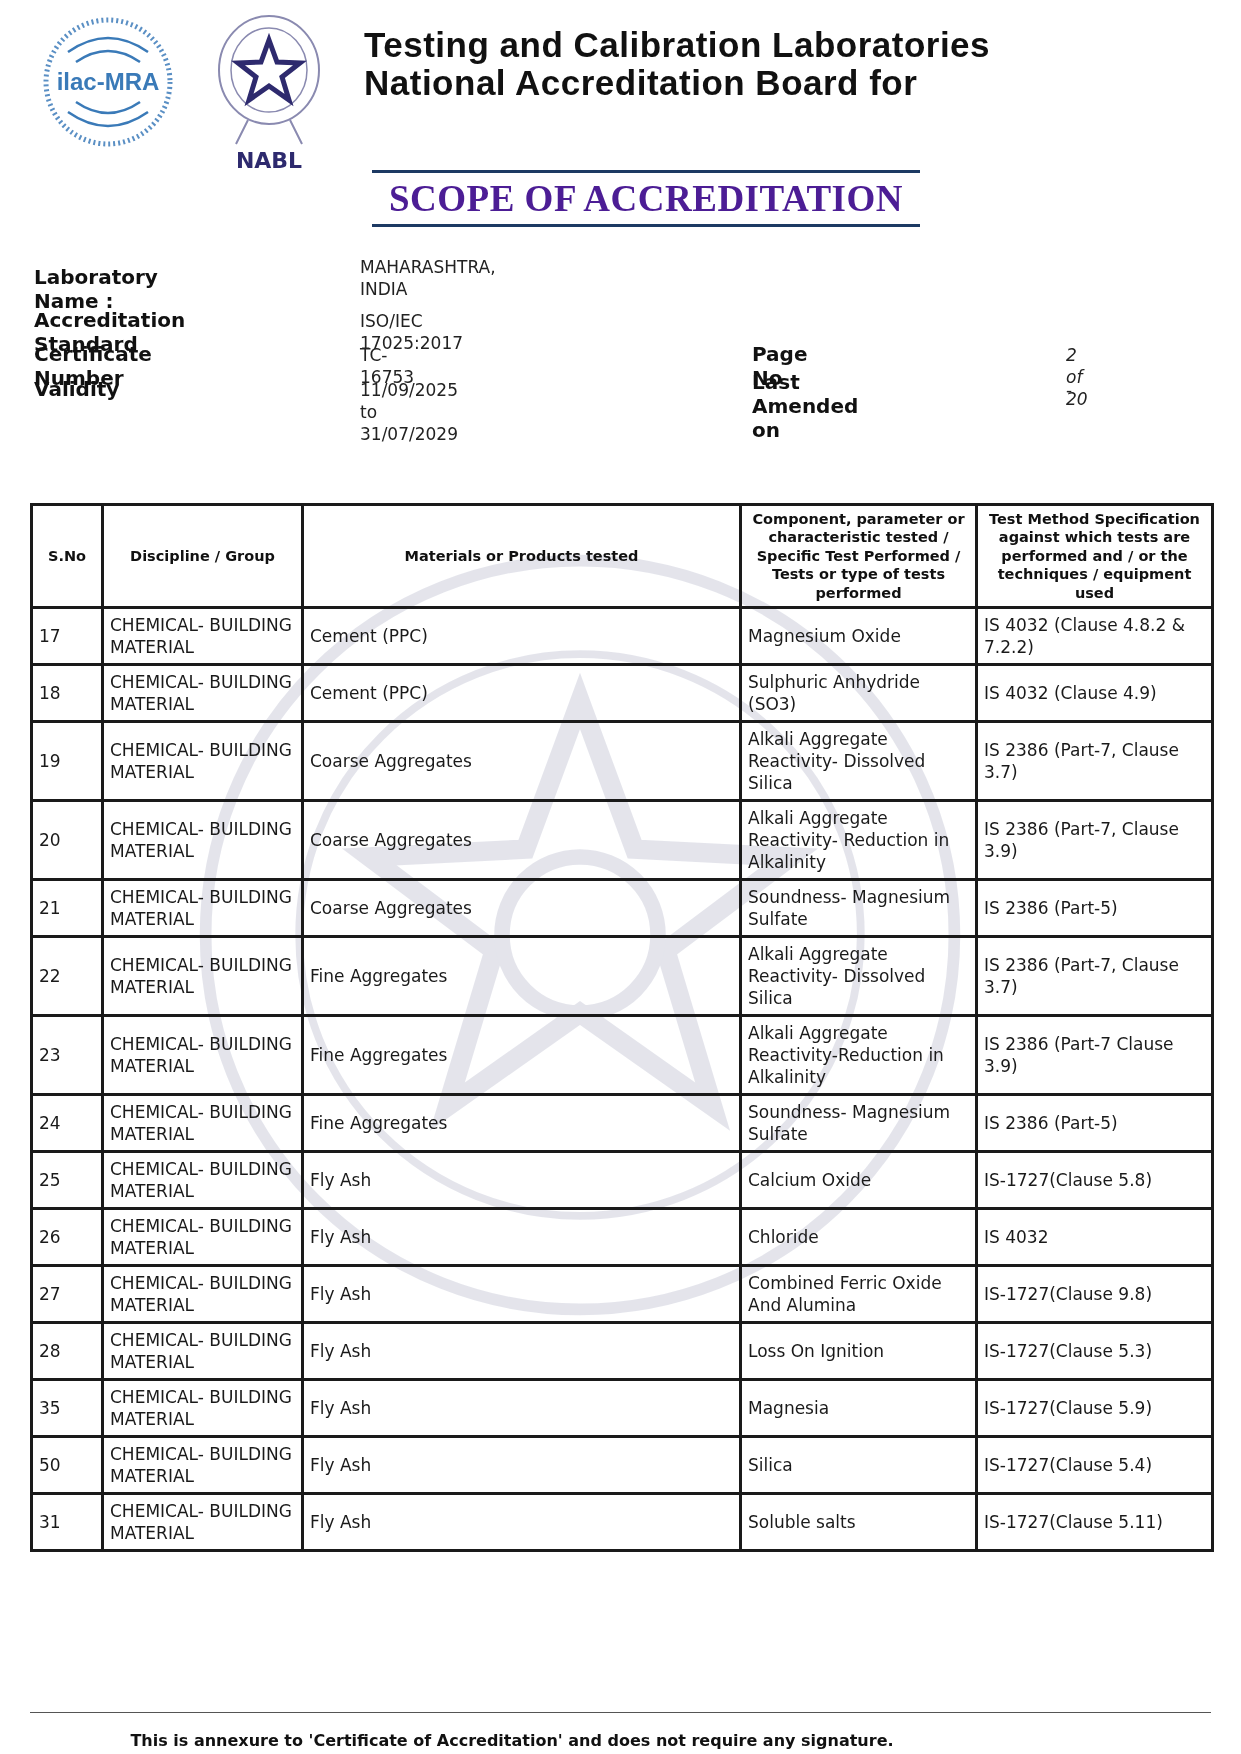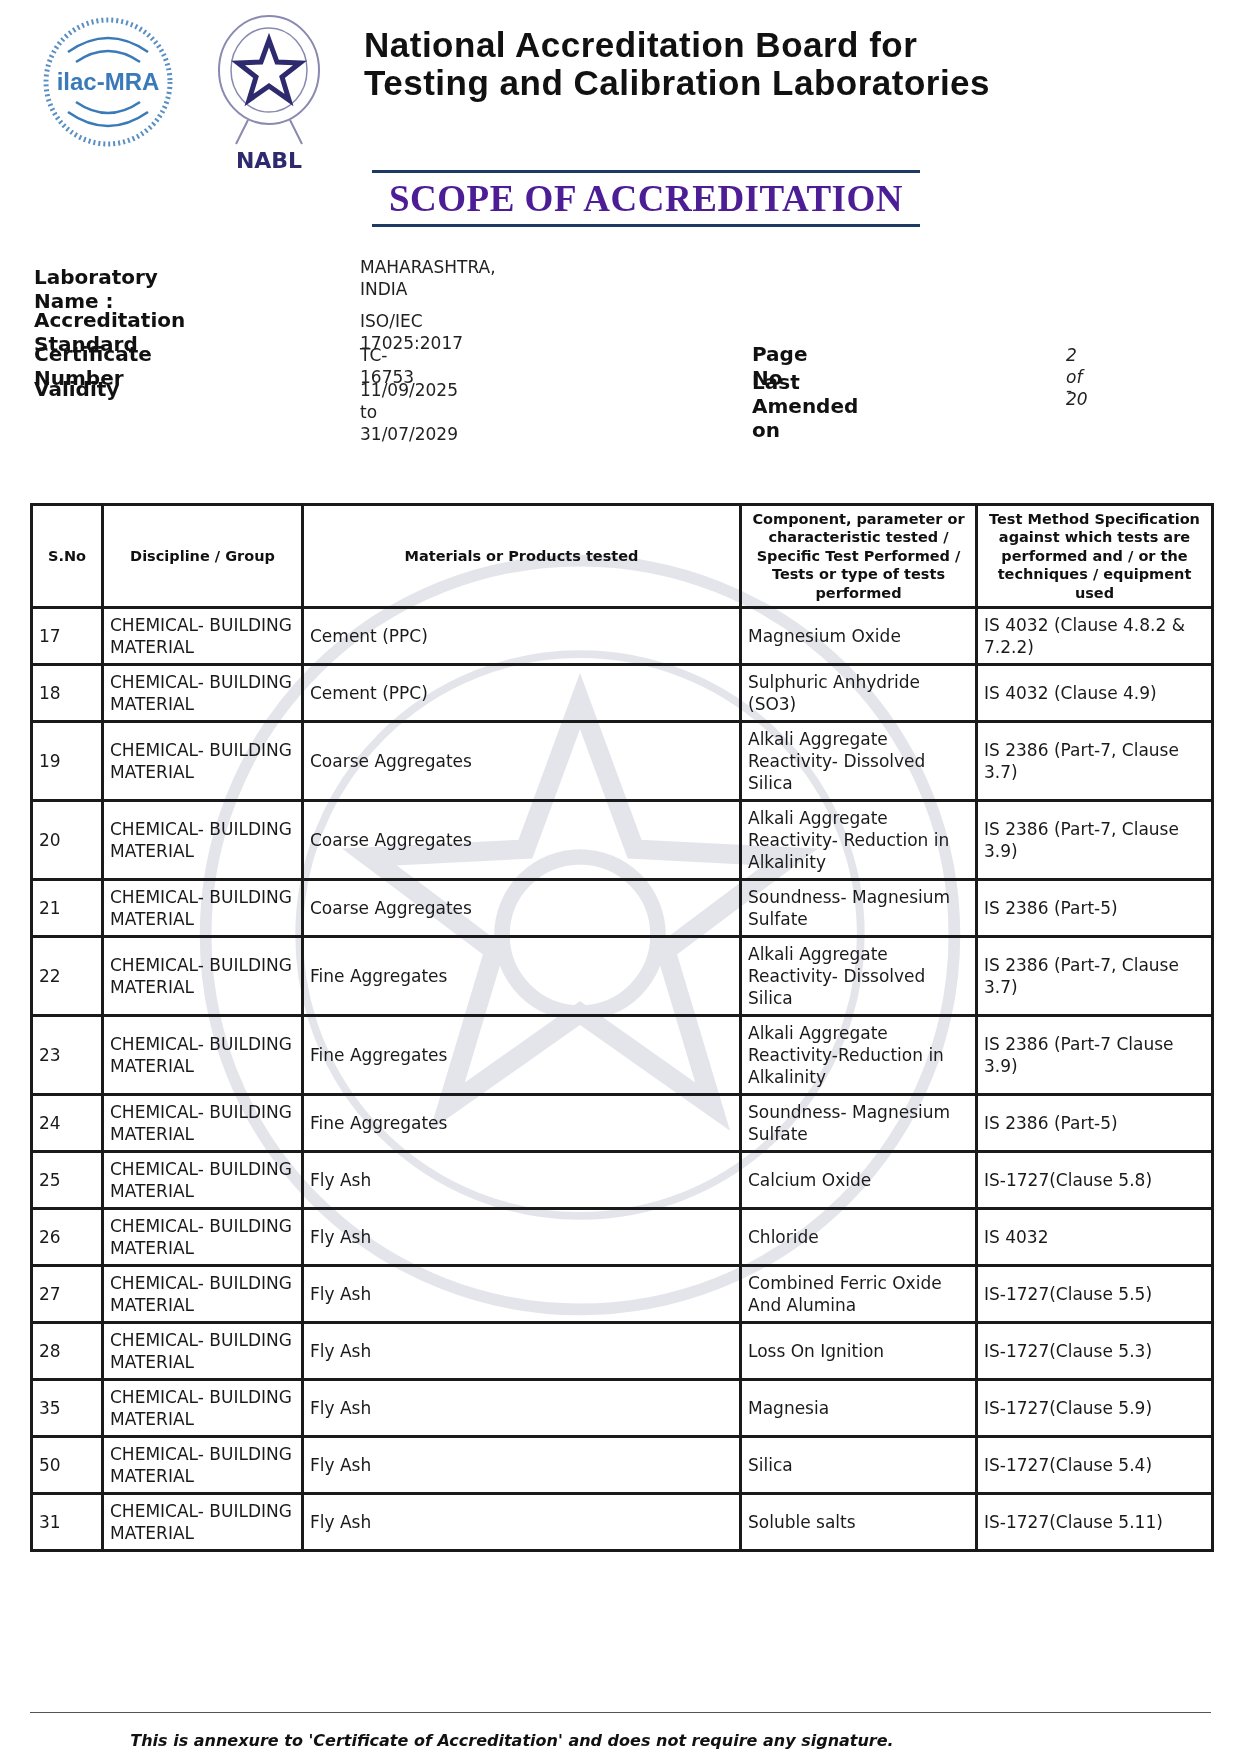--- a/index.html
+++ b/index.html
@@ -34,21 +34,21 @@
   table.scope th, table.scope td {
     border: 3px solid #1a1a1a; vertical-align: middle; padding: 0 6px;
   }
   table.scope th {
     font-weight: bold; font-size: 14.5px; text-align: center; line-height: 18.5px; height: 100px;
   }
   table.scope td { font-size: 17px; line-height: 22px; color: #1a1a1a; text-align: left; }
   .footer-rule { position: absolute; left: 30px; top: 1712px; width: 1181px; height: 1px; background: #555; }
   .footer-note {
     position: absolute; left: 0; width: 1024px; top: 1731px; text-align: center;
-    font-style: italic; font-weight: bold; font-size: 16px; color: #111;
+    font-weight: bold; font-size: 16px; color: #111;
   }
 </style>
 </head>
 <body>
 
 <svg class="watermark" viewBox="0 0 200 200">
   <circle cx="100" cy="100" r="96" fill="none" stroke="#5b5f8a" stroke-width="3"></circle>
   <circle cx="100" cy="100" r="72" fill="none" stroke="#5b5f8a" stroke-width="2"></circle>
   <polygon points="100,40 114,78 154,80 122,104 134,144 100,120 66,144 78,104 46,80 86,78" fill="none" stroke="#5b5f8a" stroke-width="5"></polygon>
   <circle cx="100" cy="100" r="20" fill="none" stroke="#5b5f8a" stroke-width="4"></circle>
@@ -64,22 +64,22 @@
 </svg>
 <svg class="logo-nabl" viewBox="0 0 122 160">
   <ellipse cx="61" cy="58" rx="50" ry="54" fill="none" stroke="#8a8ab0" stroke-width="2"></ellipse>
   <ellipse cx="61" cy="58" rx="38" ry="42" fill="none" stroke="#8a8ab0" stroke-width="1.5"></ellipse>
   <polygon points="61,28 69,50 92,51 74,65 81,88 61,74 41,88 48,65 30,51 53,50" fill="none" stroke="#2e2a6e" stroke-width="5"></polygon>
   <path d="M40 108 L28 132 M82 108 L94 132" stroke="#8a8ab0" stroke-width="2"></path>
   <text x="61" y="156" text-anchor="middle" font-family="DejaVu Sans, sans-serif" font-weight="bold" font-size="22" fill="#2e2a6e">NABL</text>
 </svg>
 
 <div class="org-title">
+  <div>Testing and Calibration Laboratories</div>
   <div>National Accreditation Board for</div>
-  <div>Testing and Calibration Laboratories</div>
 </div>
 
 <div class="scope-rule"></div>
 <div class="scope-title">SCOPE OF ACCREDITATION</div>
 <div class="scope-rule2"></div>
 
 <div class="meta">
   <div class="meta-label" style="left:34px; top:265px;">Laboratory Name :</div>
   <div class="meta-value" style="left:360px; top:256px;">
     <div>MAHARASHTRA, INDIA</div>
@@ -187,21 +187,21 @@
         <td style="height: 54px;">CHEMICAL- BUILDING MATERIAL</td>
         <td style="height: 54px;">Fly Ash</td>
         <td style="height: 54px;">Chloride</td>
         <td style="height: 54px;">IS 4032</td>
       </tr>
       <tr>
         <td style="height: 54px;">27</td>
         <td style="height: 54px;">CHEMICAL- BUILDING MATERIAL</td>
         <td style="height: 54px;">Fly Ash</td>
         <td style="height: 54px;">Combined Ferric Oxide And Alumina</td>
-        <td style="height: 54px;">IS-1727(Clause 5.5)</td>
+        <td style="height: 54px;">IS-1727(Clause 9.8)</td>
       </tr>
       <tr>
         <td style="height: 54px;">28</td>
         <td style="height: 54px;">CHEMICAL- BUILDING MATERIAL</td>
         <td style="height: 54px;">Fly Ash</td>
         <td style="height: 54px;">Loss On Ignition</td>
         <td style="height: 54px;">IS-1727(Clause 5.3)</td>
       </tr>
       <tr>
         <td style="height: 54px;">35</td>

